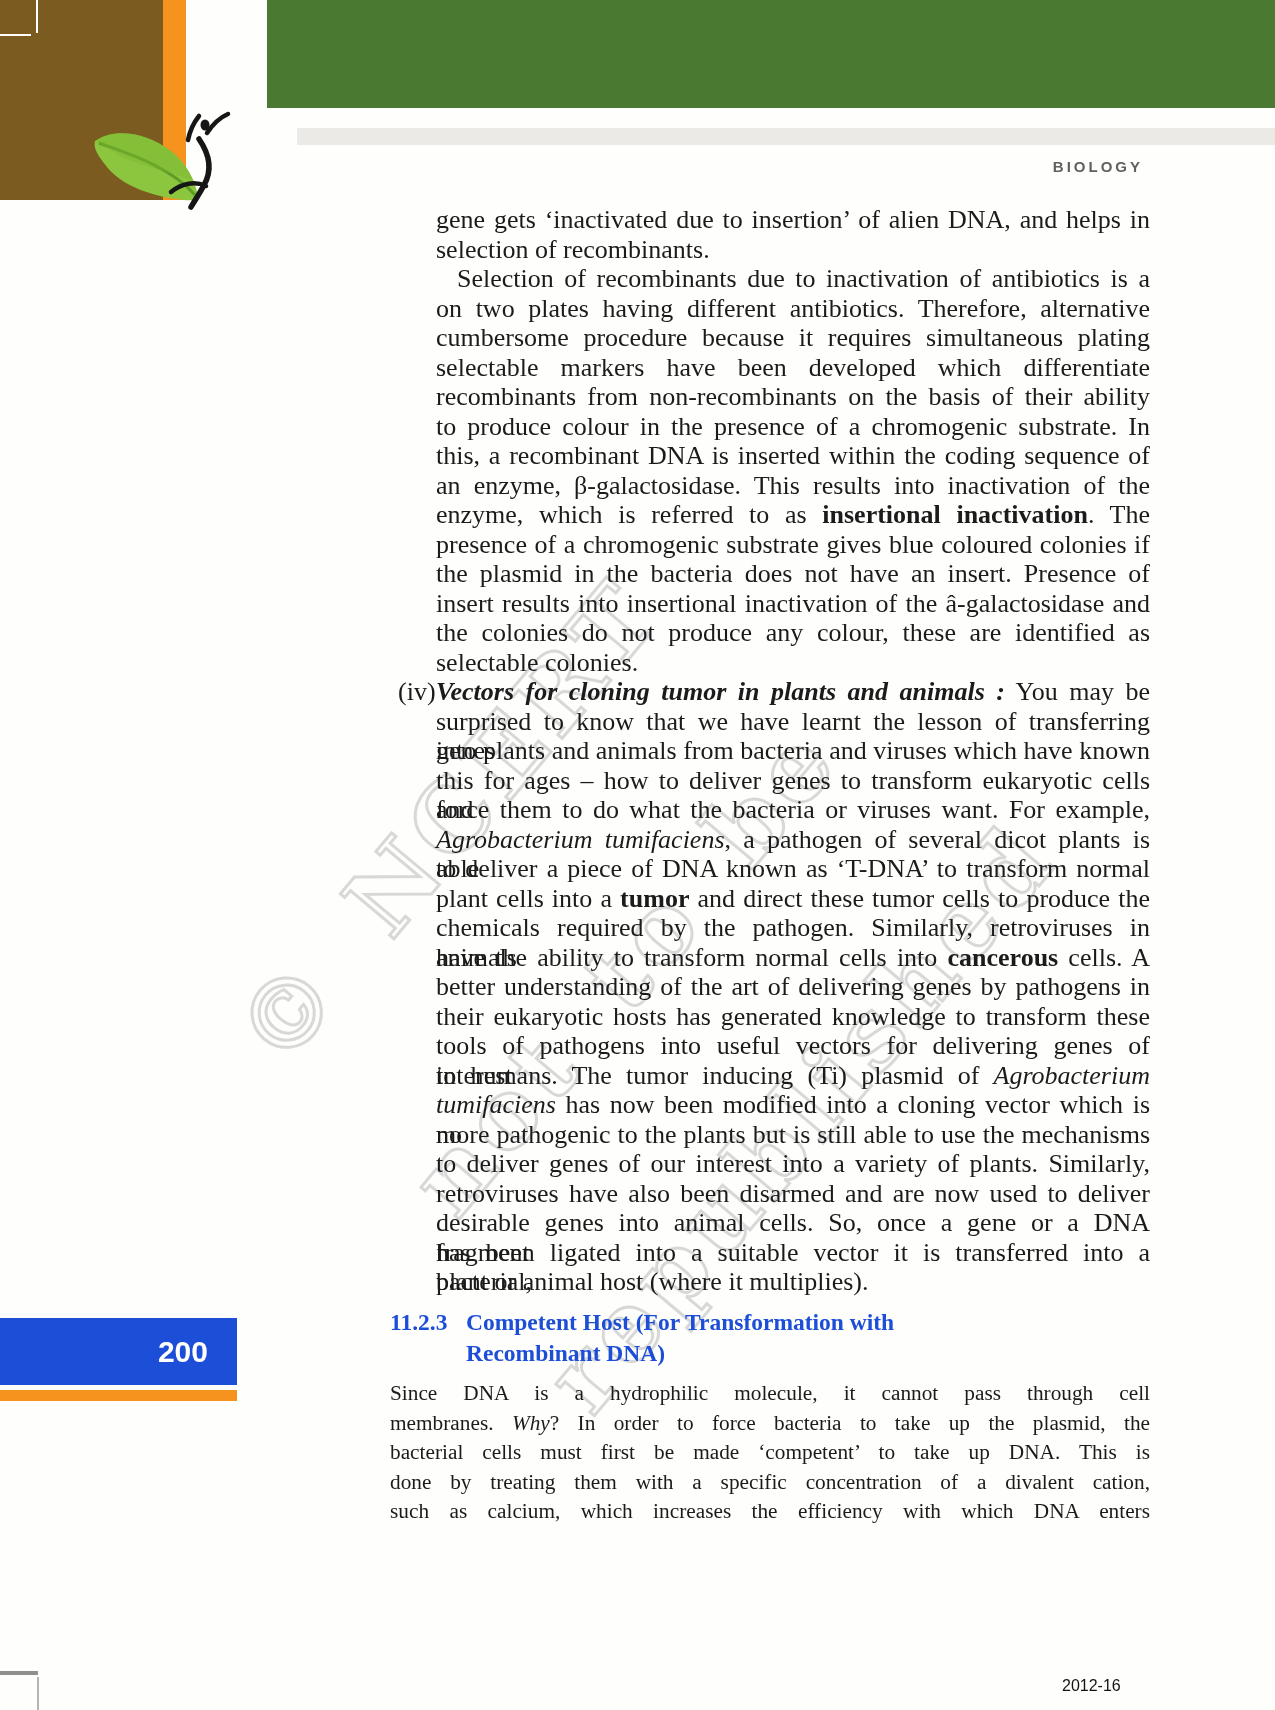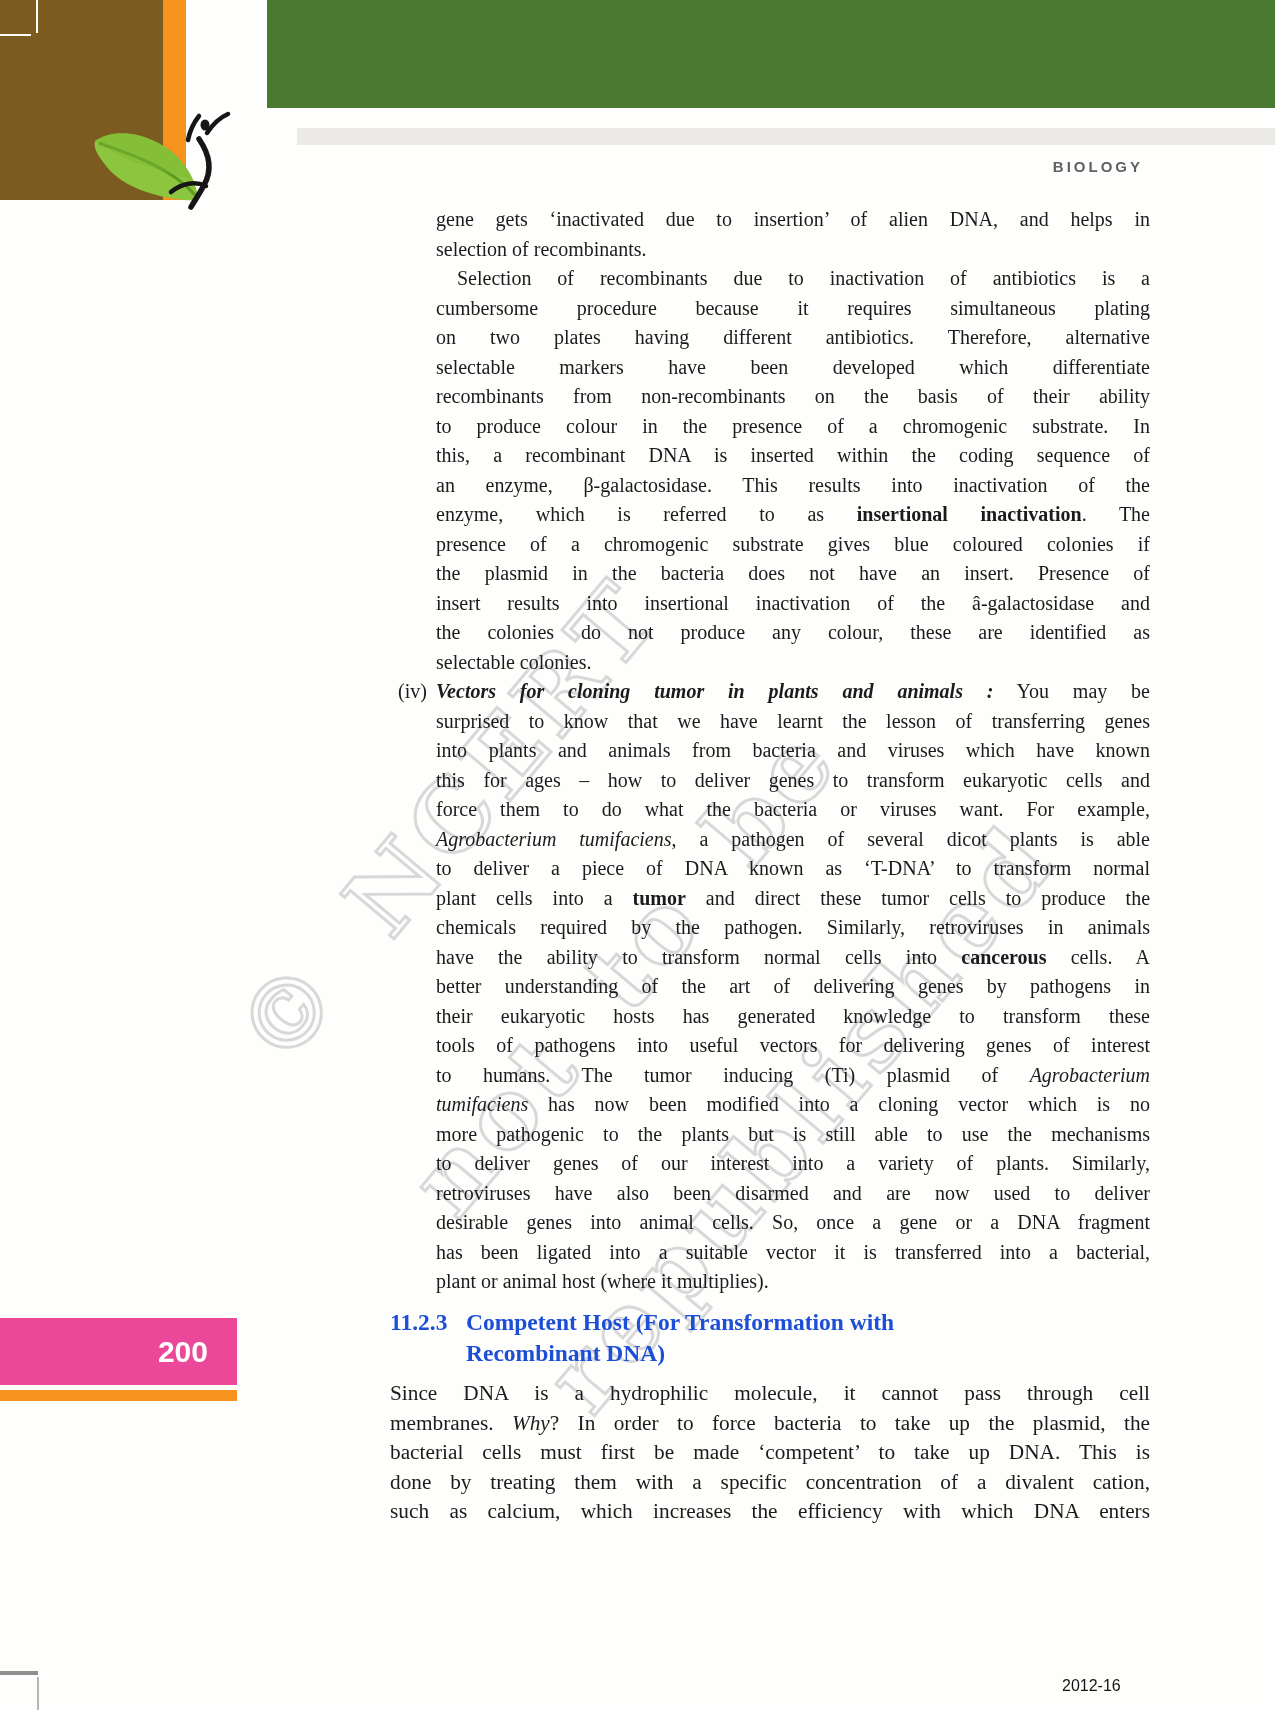--- a/index.html
+++ b/index.html
@@ -22,38 +22,38 @@
 
   
   .watermark{position:absolute;left:75px;top:625px;width:1100px;text-align:center;
         transform:rotate(-50deg);z-index:0;pointer-events:none;
         font-family:"DejaVu Serif",serif;font-weight:bold;font-size:96px;
         letter-spacing:8px;word-spacing:24px;line-height:230px;
         color:transparent;-webkit-text-stroke:3px #c9c9c9;opacity:.7;}
 
   
   .body-col{position:absolute;left:436px;top:205px;width:714px;z-index:1;
-        font-size:20px;line-height:29.5px;}
+        font-size:26px;line-height:29.5px;}
   .tline{text-align:justify;text-align-last:justify;height:29.5px;}
   .tline-end{text-align-last:left;}
   .b{font-weight:bold;}
   .i{font-style:italic;}
   .para2 .tline:first-child{text-indent:21px;}
   .item-iv{position:relative;}
   .item-marker{position:absolute;left:-38px;top:0;}
 
   .section-heading{position:absolute;left:390px;top:1307px;width:762px;z-index:1;display:flex;
         font-size:23.5px;font-weight:bold;color:#1d4ed8;line-height:31px;}
   .sec-num{width:76px;flex:none;}
 
   .para3{position:absolute;left:390px;top:1379px;width:760px;z-index:1;
         font-size:21.3px;line-height:29.5px;}
 
   
-  .pagenum-box{position:absolute;left:0;top:1318px;width:237px;height:67px;background:#ec4899;
+  .pagenum-box{position:absolute;left:0;top:1318px;width:237px;height:67px;background:#1d4ed8;
         font-family:"Liberation Sans",sans-serif;font-weight:bold;font-size:30px;color:#fff;
         text-align:right;line-height:67px;padding-right:29px;box-sizing:border-box;}
   .pagenum-strip{position:absolute;left:0;top:1390px;width:237px;height:11px;background:#f6921e;}
 
   .footer-year{position:absolute;left:1062px;top:1677px;font-family:"Liberation Sans",sans-serif;
         font-size:16px;color:#141414;}
 </style>
 </head>
 <body>
 
@@ -89,22 +89,22 @@
     <div>not to be republished</div>
   </div>
 
   <div class="body-col">
     <div class="para para1">
         <div class="tline"><span>gene gets ‘inactivated due to insertion’ of alien DNA, and helps in</span></div>
         <div class="tline tline-end"><span>selection of recombinants.</span></div>
       </div>
     <div class="para para2">
         <div class="tline"><span>Selection of recombinants due to inactivation of antibiotics is a</span></div>
+        <div class="tline"><span>on two plates having different antibiotics. Therefore, alternative</span></div>
         <div class="tline"><span>cumbersome procedure because it requires simultaneous plating</span></div>
-        <div class="tline"><span>on two plates having different antibiotics. Therefore, alternative</span></div>
         <div class="tline"><span>selectable markers have been developed which differentiate</span></div>
         <div class="tline"><span>recombinants from non-recombinants on the basis of their ability</span></div>
         <div class="tline"><span>to produce colour in the presence of a chromogenic substrate. In</span></div>
         <div class="tline"><span>this, a recombinant DNA is inserted within the coding sequence of</span></div>
         <div class="tline"><span>an enzyme, β-galactosidase.  This results into inactivation of the</span></div>
         <div class="tline"><span>enzyme, which is referred to as </span><span class="b">insertional inactivation</span><span>. The</span></div>
         <div class="tline"><span>presence of a chromogenic substrate gives blue coloured colonies if</span></div>
         <div class="tline"><span>the plasmid in the bacteria does not have an insert. Presence of</span></div>
         <div class="tline"><span>insert results into insertional inactivation of the â-galactosidase and</span></div>
         <div class="tline"><span>the colonies do not produce any colour, these are identified as</span></div>

